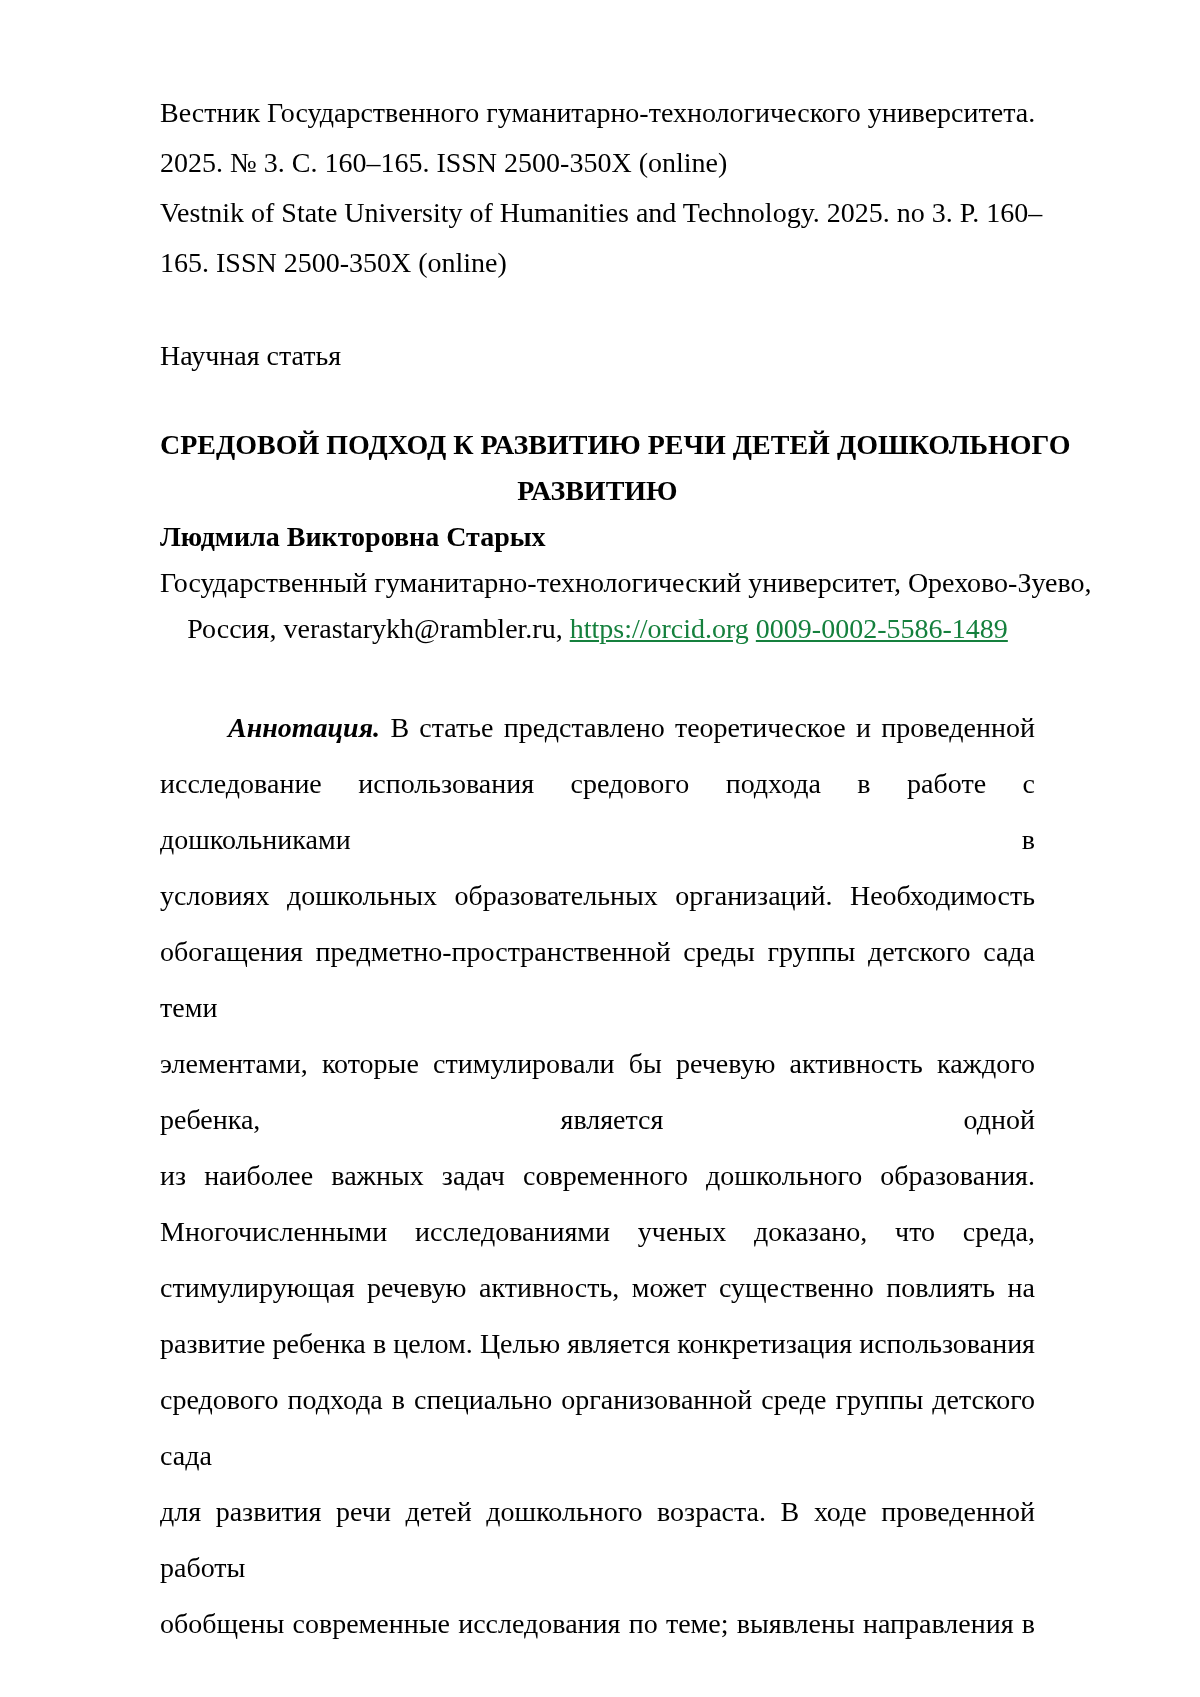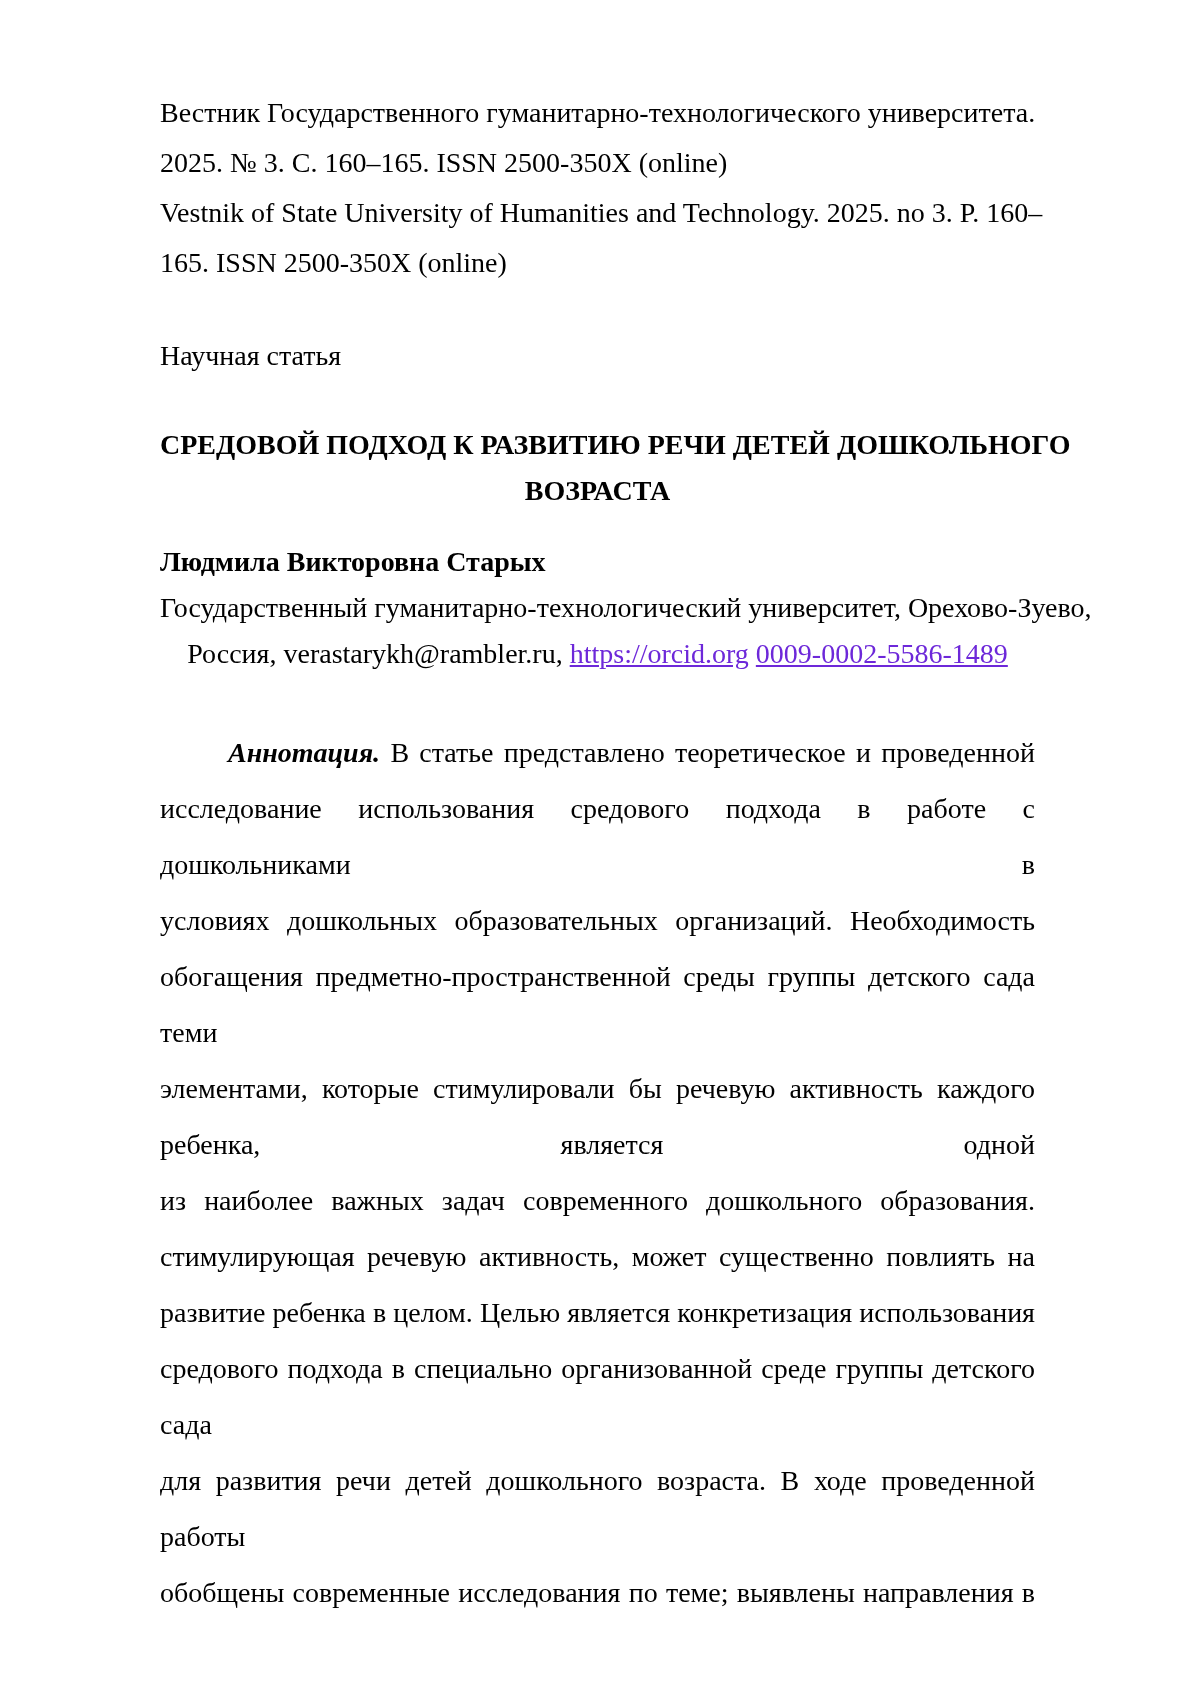--- a/index.html
+++ b/index.html
@@ -14,23 +14,23 @@
     font-family: "Liberation Serif", "DejaVu Serif", serif;
     font-size: 28px;
     padding: 88px 165px 40px 160px;
     overflow: hidden;
   }
   .header-block .line { line-height: 50px; white-space: nowrap; }
   .meta-block { margin-top: 44px; }
   .meta-block .line { line-height: 48px; white-space: nowrap; }
   .title-block { margin-top: 42px; text-align: center; font-weight: bold; }
   .title-block .line { line-height: 46px; white-space: nowrap; }
-  .author-line { font-weight: bold; line-height: 46px; white-space: nowrap; margin-top: 25px; }
+  .author-line { font-weight: bold; line-height: 46px; white-space: nowrap; }
   .affil-block .line { line-height: 46px; white-space: nowrap; text-align: center; }
-  a.doc-link { color: #6d28d9; text-decoration: underline; cursor: pointer; }
+  a.doc-link { color: #15803d; text-decoration: underline; cursor: pointer; }
   .abstract-block { margin-top: 48px; }
   .abs-line {
     line-height: 56px;
     text-align: justify;
     text-align-last: justify;
   }
   .abs-first { text-indent: 68px; }
   .abs-label { font-weight: bold; font-style: italic; }
 </style>
 </head>
@@ -44,21 +44,21 @@
     <div class="line">Vestnik of State University of Humanities and Technology. 2025. no 3. P. 160–</div>
     <div class="line">165. ISSN 2500-350X (online)</div>
   </div>
 
   <div class="meta-block">
     <div class="line">Научная статья</div>
   </div>
 
   <div class="title-block">
     <div class="line">СРЕДОВОЙ ПОДХОД К РАЗВИТИЮ РЕЧИ ДЕТЕЙ ДОШКОЛЬНОГО</div>
-    <div class="line">ВОЗРАСТА</div>
+    <div class="line">РАЗВИТИЮ</div>
   </div>
 
   <div class="author-line">Людмила Викторовна Старых</div>
 
   <div class="affil-block">
     <div class="line">Государственный гуманитарно-технологический университет, Орехово-Зуево,</div>
     <div class="line">
       <span>Россия, verastarykh@rambler.ru,</span>
       <a class="doc-link" href="#">https://orcid.org</a>
       <a class="doc-link" href="#">0009-0002-5586-1489</a>
@@ -69,20 +69,21 @@
     <div class="abs-line abs-first">
       <span class="abs-label">Аннотация.</span>
       <span>В статье представлено теоретическое и проведенной</span>
     </div>
     <div class="abs-line">исследование использования средового подхода в работе с дошкольниками в</div>
     <div class="abs-line">условиях дошкольных образовательных организаций. Необходимость</div>
     <div class="abs-line">обогащения предметно-пространственной среды группы детского сада теми</div>
     <div class="abs-line">элементами, которые стимулировали бы речевую активность каждого</div>
     <div class="abs-line">ребенка, является одной</div>
     <div class="abs-line">из наиболее важных задач современного дошкольного образования.</div>
+    <div class="abs-line">Многочисленными исследованиями ученых доказано, что среда,</div>
     <div class="abs-line">стимулирующая речевую активность, может существенно повлиять на</div>
     <div class="abs-line">развитие ребенка в целом. Целью является конкретизация использования</div>
     <div class="abs-line">средового подхода в специально организованной среде группы детского сада</div>
     <div class="abs-line">для развития речи детей дошкольного возраста. В ходе проведенной работы</div>
     <div class="abs-line">обобщены современные исследования по теме; выявлены направления в</div>
 
   </div>
 
 </div>
 

